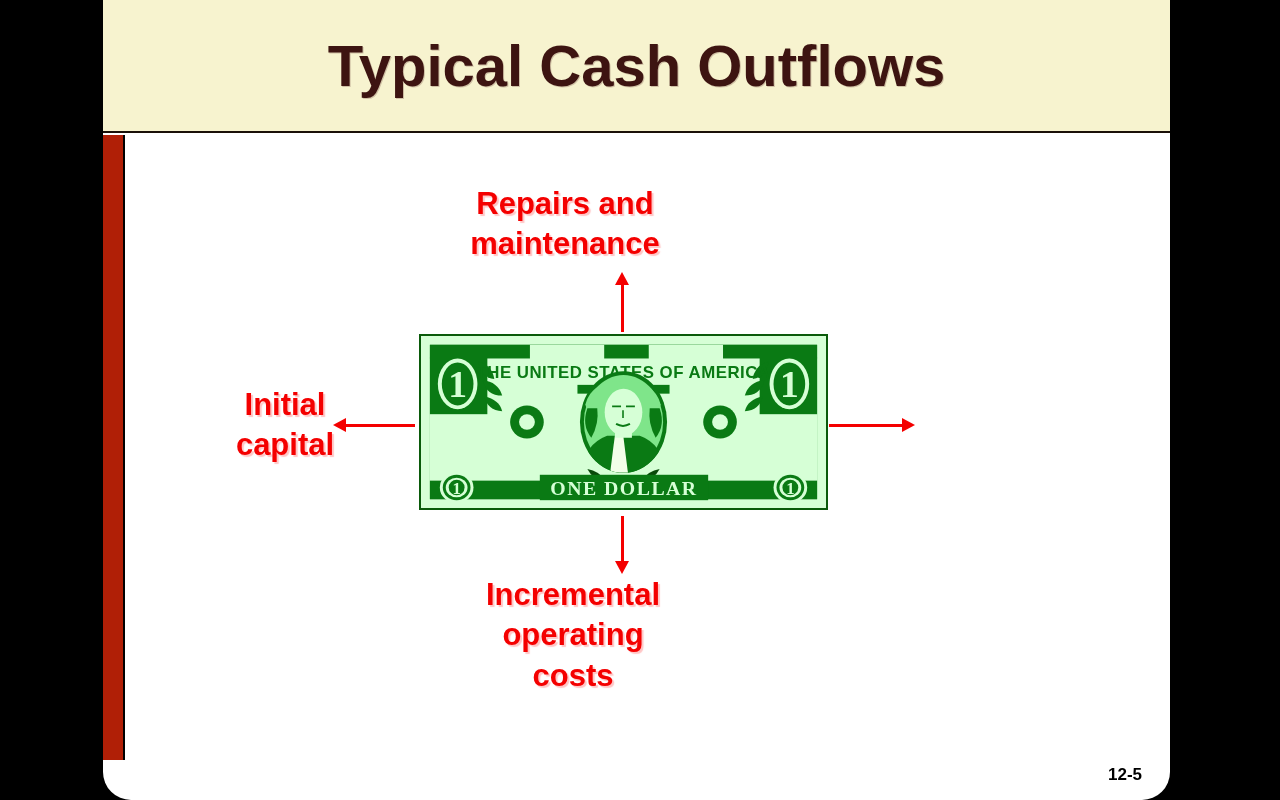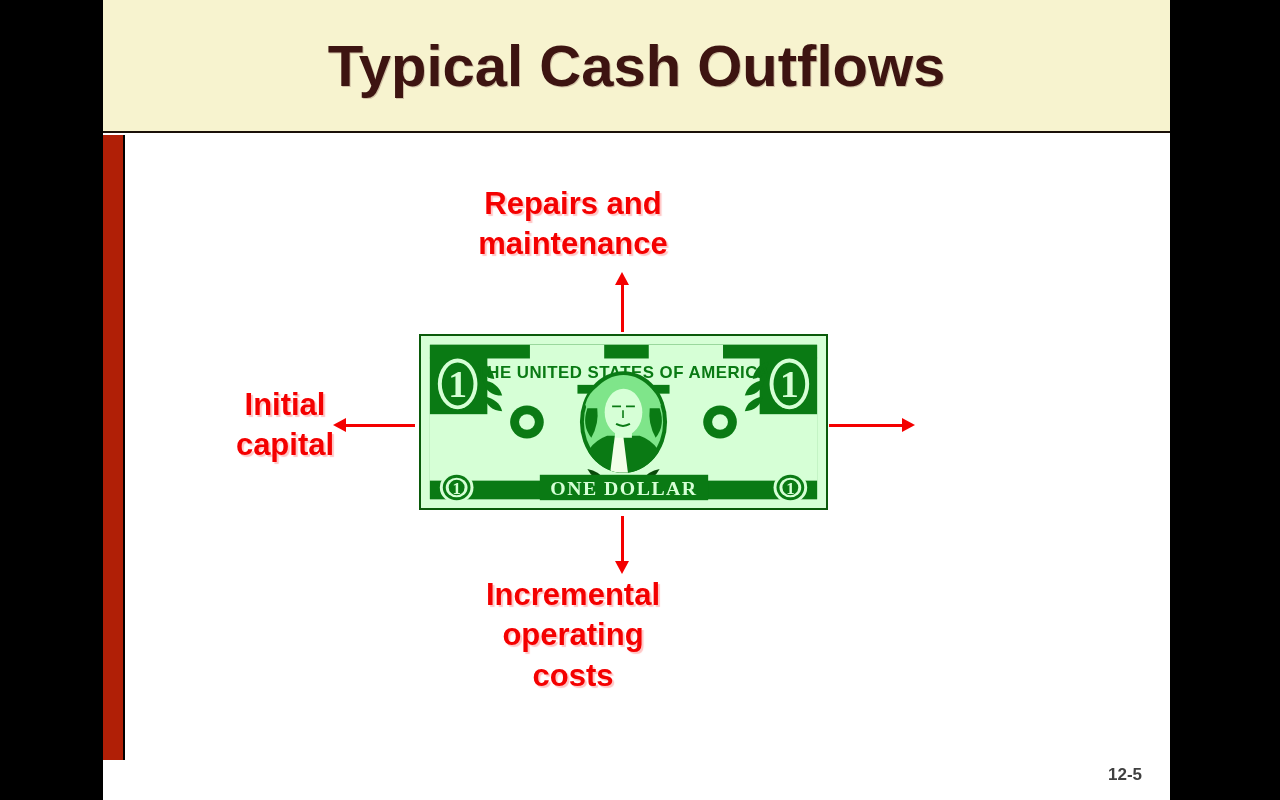--- a/index.html
+++ b/index.html
@@ -22,20 +22,21 @@
   }
 
   
   #slide-canvas {
     position: absolute;
     left: 103px;
     top: 0px;
     width: 1067px;
     height: 800px;
     background: #ffffff;
+    border-radius: 28px;
   }
 
   
   #title-band {
     position: absolute;
     left: 0;
     top: 0;
     width: 1067px;
     height: 133px;
     background: #f7f3cf;
@@ -77,21 +78,21 @@
     position: absolute;
     color: #f40000;
     font-size: 31px;
     font-weight: bold;
     line-height: 1.30;
     text-align: center;
     font-family: "Liberation Sans", sans-serif;
     text-shadow: 2px 2px 1px rgba(255,150,150,0.55);
     white-space: pre-line;
   }
-  #label-repairs   { left: 320px; top: 184px;  width: 300px; }
+  #label-repairs   { left: 312px; top: 184px;  width: 300px; }
   #label-working   { left: 62px;  top: 385px;  width: 240px; }
   #label-initial   { left: 790px; top: 385px;  width: 300px; }
   #label-operating { left: 320px; top: 575px;  width: 300px; }
 
   
   .arrow { position: absolute; }
   .arrow-shaft-v { position: absolute; width: 3px; background: #f40000; left: 50%; margin-left: -1px; }
   .arrow-shaft-h { position: absolute; height: 3px; background: #f40000; top: 50%; margin-top: -1px; }
 
   .arrowhead { position: absolute; width: 0; height: 0; }
@@ -122,21 +123,21 @@
   }
   #bill-svg { display: block; width: 100%; height: 100%; }
 
   
   #page-number {
     position: absolute;
     left: 1005px;
     top: 765px;
     font-size: 17px;
     font-weight: bold;
-    color: #404040;
+    color: #000000;
     font-family: "Liberation Sans", sans-serif;
   }
 </style>
 </head>
 <body>
 
 <div id="slide-root">
 
   <div id="slide-canvas">
 

